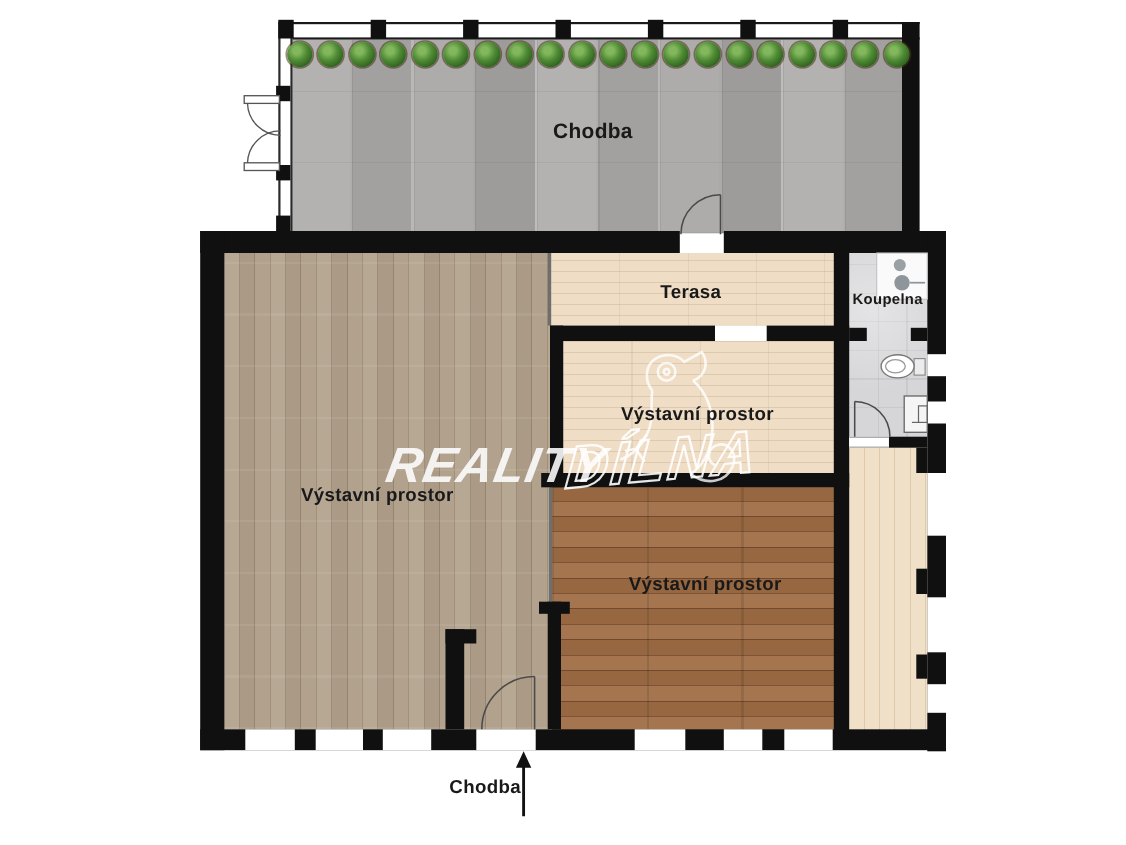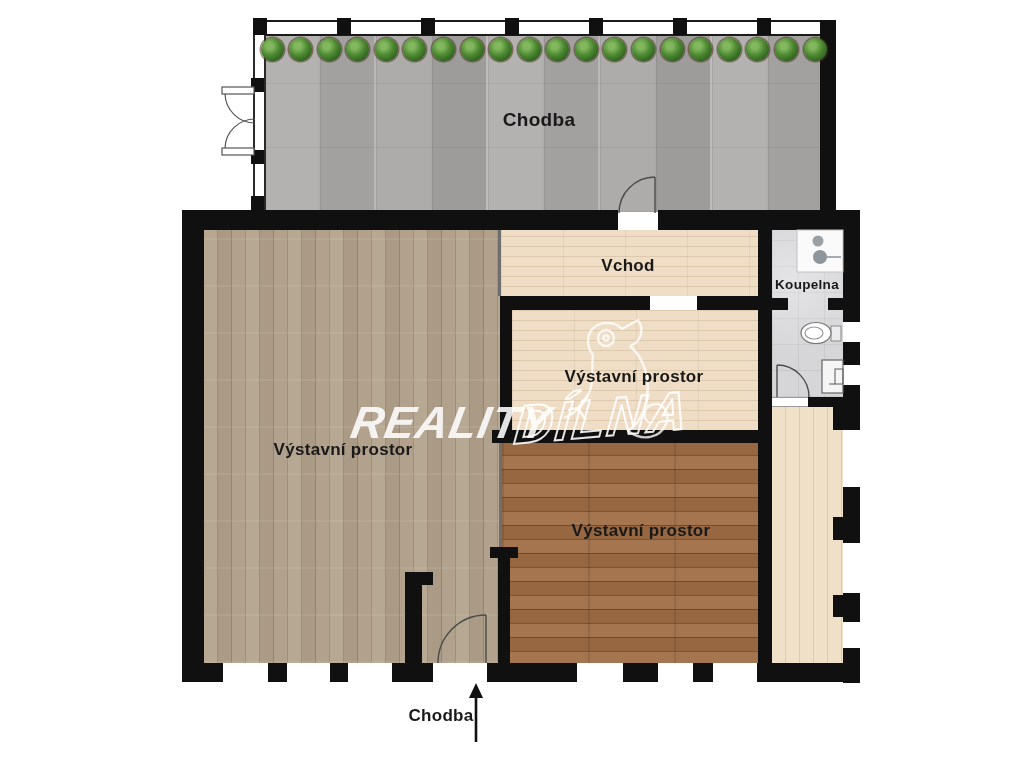--- a/index.html
+++ b/index.html
@@ -220,20 +220,20 @@
       <path d="M 45,55 C 43,70 47,82 40,95 C 35,106 26,114 16,118"></path>
       <path d="M 40,95 L 30,108 L 38,120 M 30,108 L 20,110"></path>
       <path d="M 80,131 C 95,142 112,138 118,124 C 123,112 114,101 103,105 C 95,108 94,119 102,123"></path>
     </g>
 
     <text transform="translate(349,438) skewX(-10)" x="0" y="0" font-family="Liberation Sans, sans-serif" font-size="45" font-weight="bold" font-style="italic" letter-spacing="1" fill="#ffffff" opacity="0.88">REALITY</text>
     <text transform="translate(513,444) rotate(-5) skewX(-10)" x="0" y="0" font-family="Liberation Sans, sans-serif" font-size="54" font-weight="bold" font-style="italic" letter-spacing="2" fill="none" stroke="rgba(255,255,255,0.9)" stroke-width="2">DÍLNA</text>
   </svg>
 
   <div class="label label-terasa" style="left:539px;top:120px;">Chodba</div>
-  <div class="label" style="left:628px;top:266px;">Vchod</div>
-  <div class="label label-koupelna" style="left:807px;top:284px;">Koupelna</div>
+  <div class="label" style="left:628px;top:266px;">Terasa</div>
+  <div class="label label-koupelna" style="left:807px;top:272px;">Koupelna</div>
   <div class="label" style="left:343px;top:450px;">Výstavní prostor</div>
   <div class="label" style="left:634px;top:377px;">Výstavní prostor</div>
   <div class="label" style="left:641px;top:531px;">Výstavní prostor</div>
   <div class="label" style="left:441px;top:716px;">Chodba</div>
 
 </div>
 
 </body></html>

